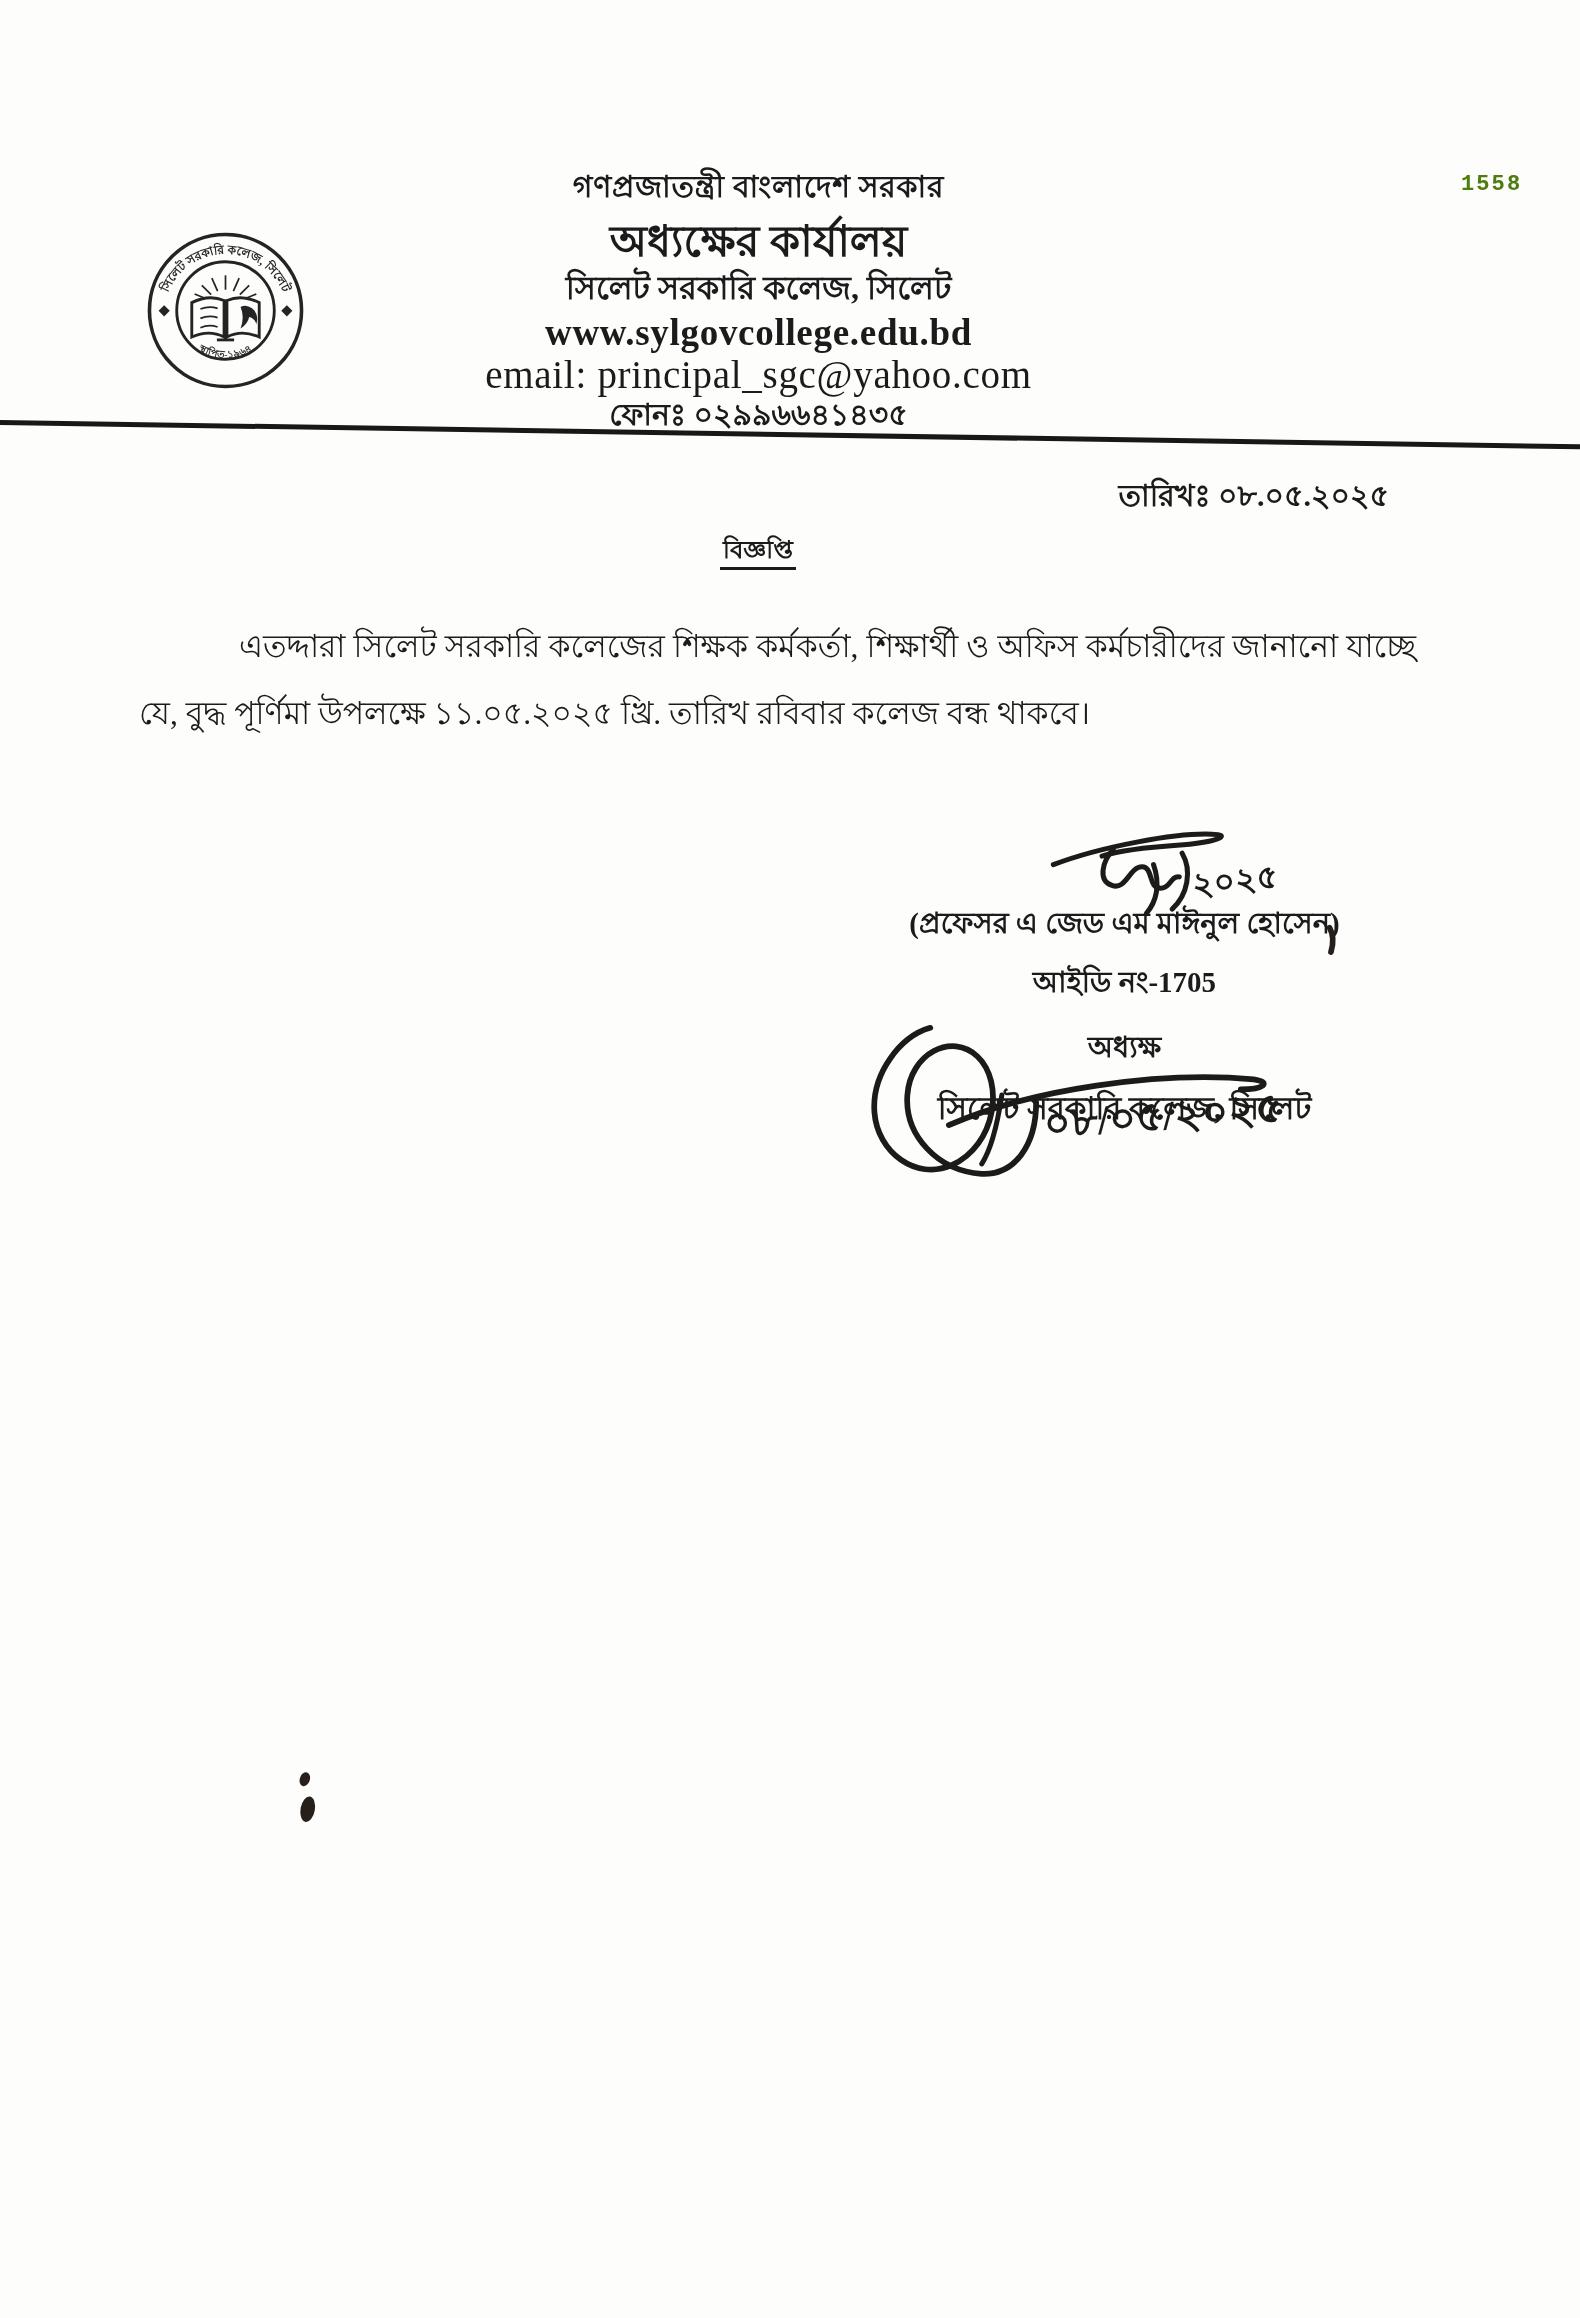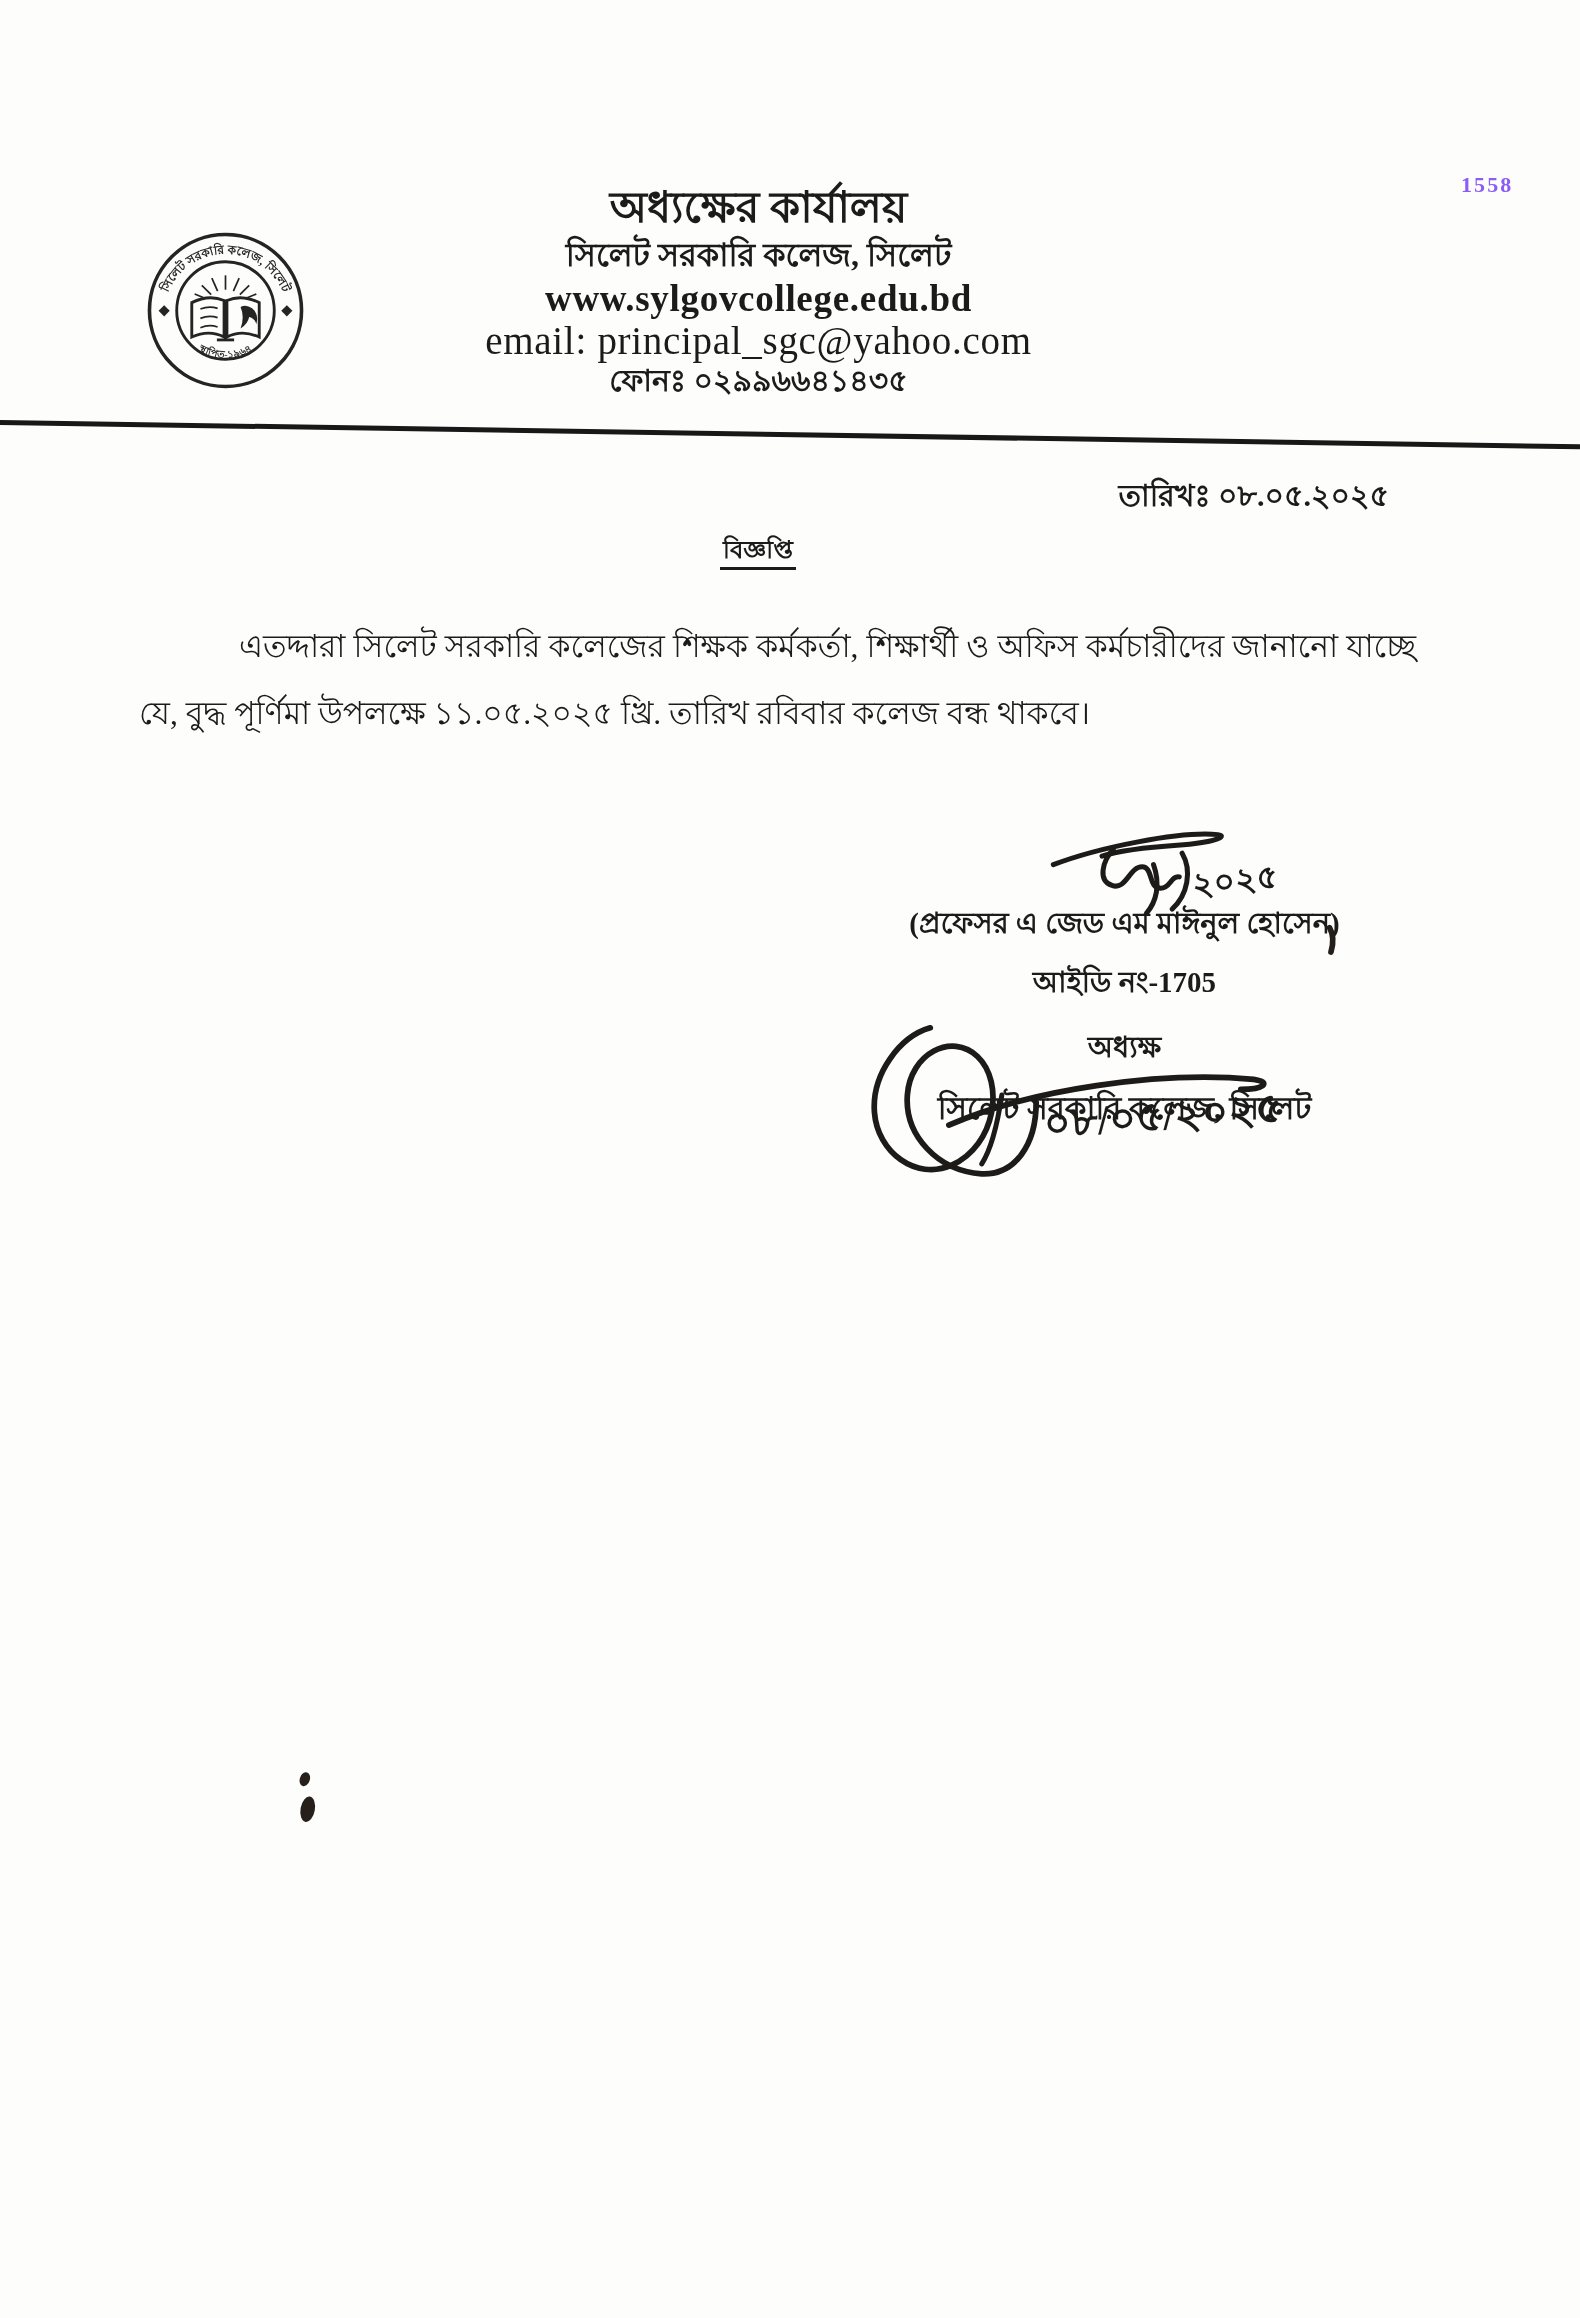--- a/index.html
+++ b/index.html
@@ -22,21 +22,21 @@
   .h-gov    { font-size: 30px; font-weight: 700; letter-spacing: 0.7px; }
   .h-office { font-size: 43px; font-weight: 700; margin-top: 14px; font-family: Liberation Serif, serif; }
   .h-college{ font-size: 32px; font-weight: 700; margin-top: 5.7px; }
   .h-web    { font-size: 37px; font-weight: 700; margin-top: 4.3px; letter-spacing: 0.7px; }
   .h-email  { font-size: 39px; font-weight: 500; margin-top: 0px; letter-spacing: 0.7px; }
   .h-phone  { font-size: 30px; font-weight: 700; margin-top: 1.4px; }
 
   .ref-number {
     left: 1461px; top: 172px;
     font-size: 22px; font-weight: 700;
-    color: #8b5cf6; letter-spacing: 2.1px;
+    color: #4d7c0f; letter-spacing: 2.1px; font-family: Liberation Mono, monospace;
   }
 
   
   .date-line {
     left: 988px; top: 472px; width: 401px;
     text-align: right;
     font-size: 30px; font-weight: 700;
   }
   .notice-title {
     left: 615px; top: 531px; width: 286px;
@@ -124,20 +124,21 @@
     <path d="M 68,104 Q 92,92 113,101 L 113,152 Q 92,141 68,152 Z" fill="#fdfdfc" stroke="#242424" stroke-width="4"></path>
     <path d="M 162,104 Q 138,92 117,101 L 117,152 Q 138,141 162,152 Z" fill="#fdfdfc" stroke="#242424" stroke-width="4"></path>
     <line x1="115" y1="100" x2="115" y2="156" stroke="#242424" stroke-width="4"></line>
     <line x1="103" y1="156" x2="127" y2="156" stroke="#242424" stroke-width="4"></line>
     <path d="M 80,113 q 12,-5 24,-1 M 80,126 q 12,-5 24,-1 M 80,139 q 12,-5 24,-1" fill="none" stroke="#242424" stroke-width="2.4"></path>
     <path d="M 136,110 q 6,14 0,30 q 10,-6 12,-16 q 8,2 10,10 q 4,-14 -6,-22 q -8,-6 -16,-2 Z" fill="#242424"></path>
   </g>
 </svg>
 
 <div class="abs header-block">
+  <div class="h-gov">গণপ্রজাতন্ত্রী বাংলাদেশ সরকার</div>
   <div class="h-office">অধ্যক্ষের কার্যালয়</div>
   <div class="h-college">সিলেট সরকারি কলেজ, সিলেট</div>
   <div class="h-web">www.sylgovcollege.edu.bd</div>
   <div class="h-email">email: principal_sgc@yahoo.com</div>
   <div class="h-phone">ফোনঃ ০২৯৯৬৬৪১৪৩৫</div>
 </div>
 
 <div class="abs ref-number">1558</div>
 
 <div class="abs date-line">তারিখঃ ০৮.০৫.২০২৫</div>

